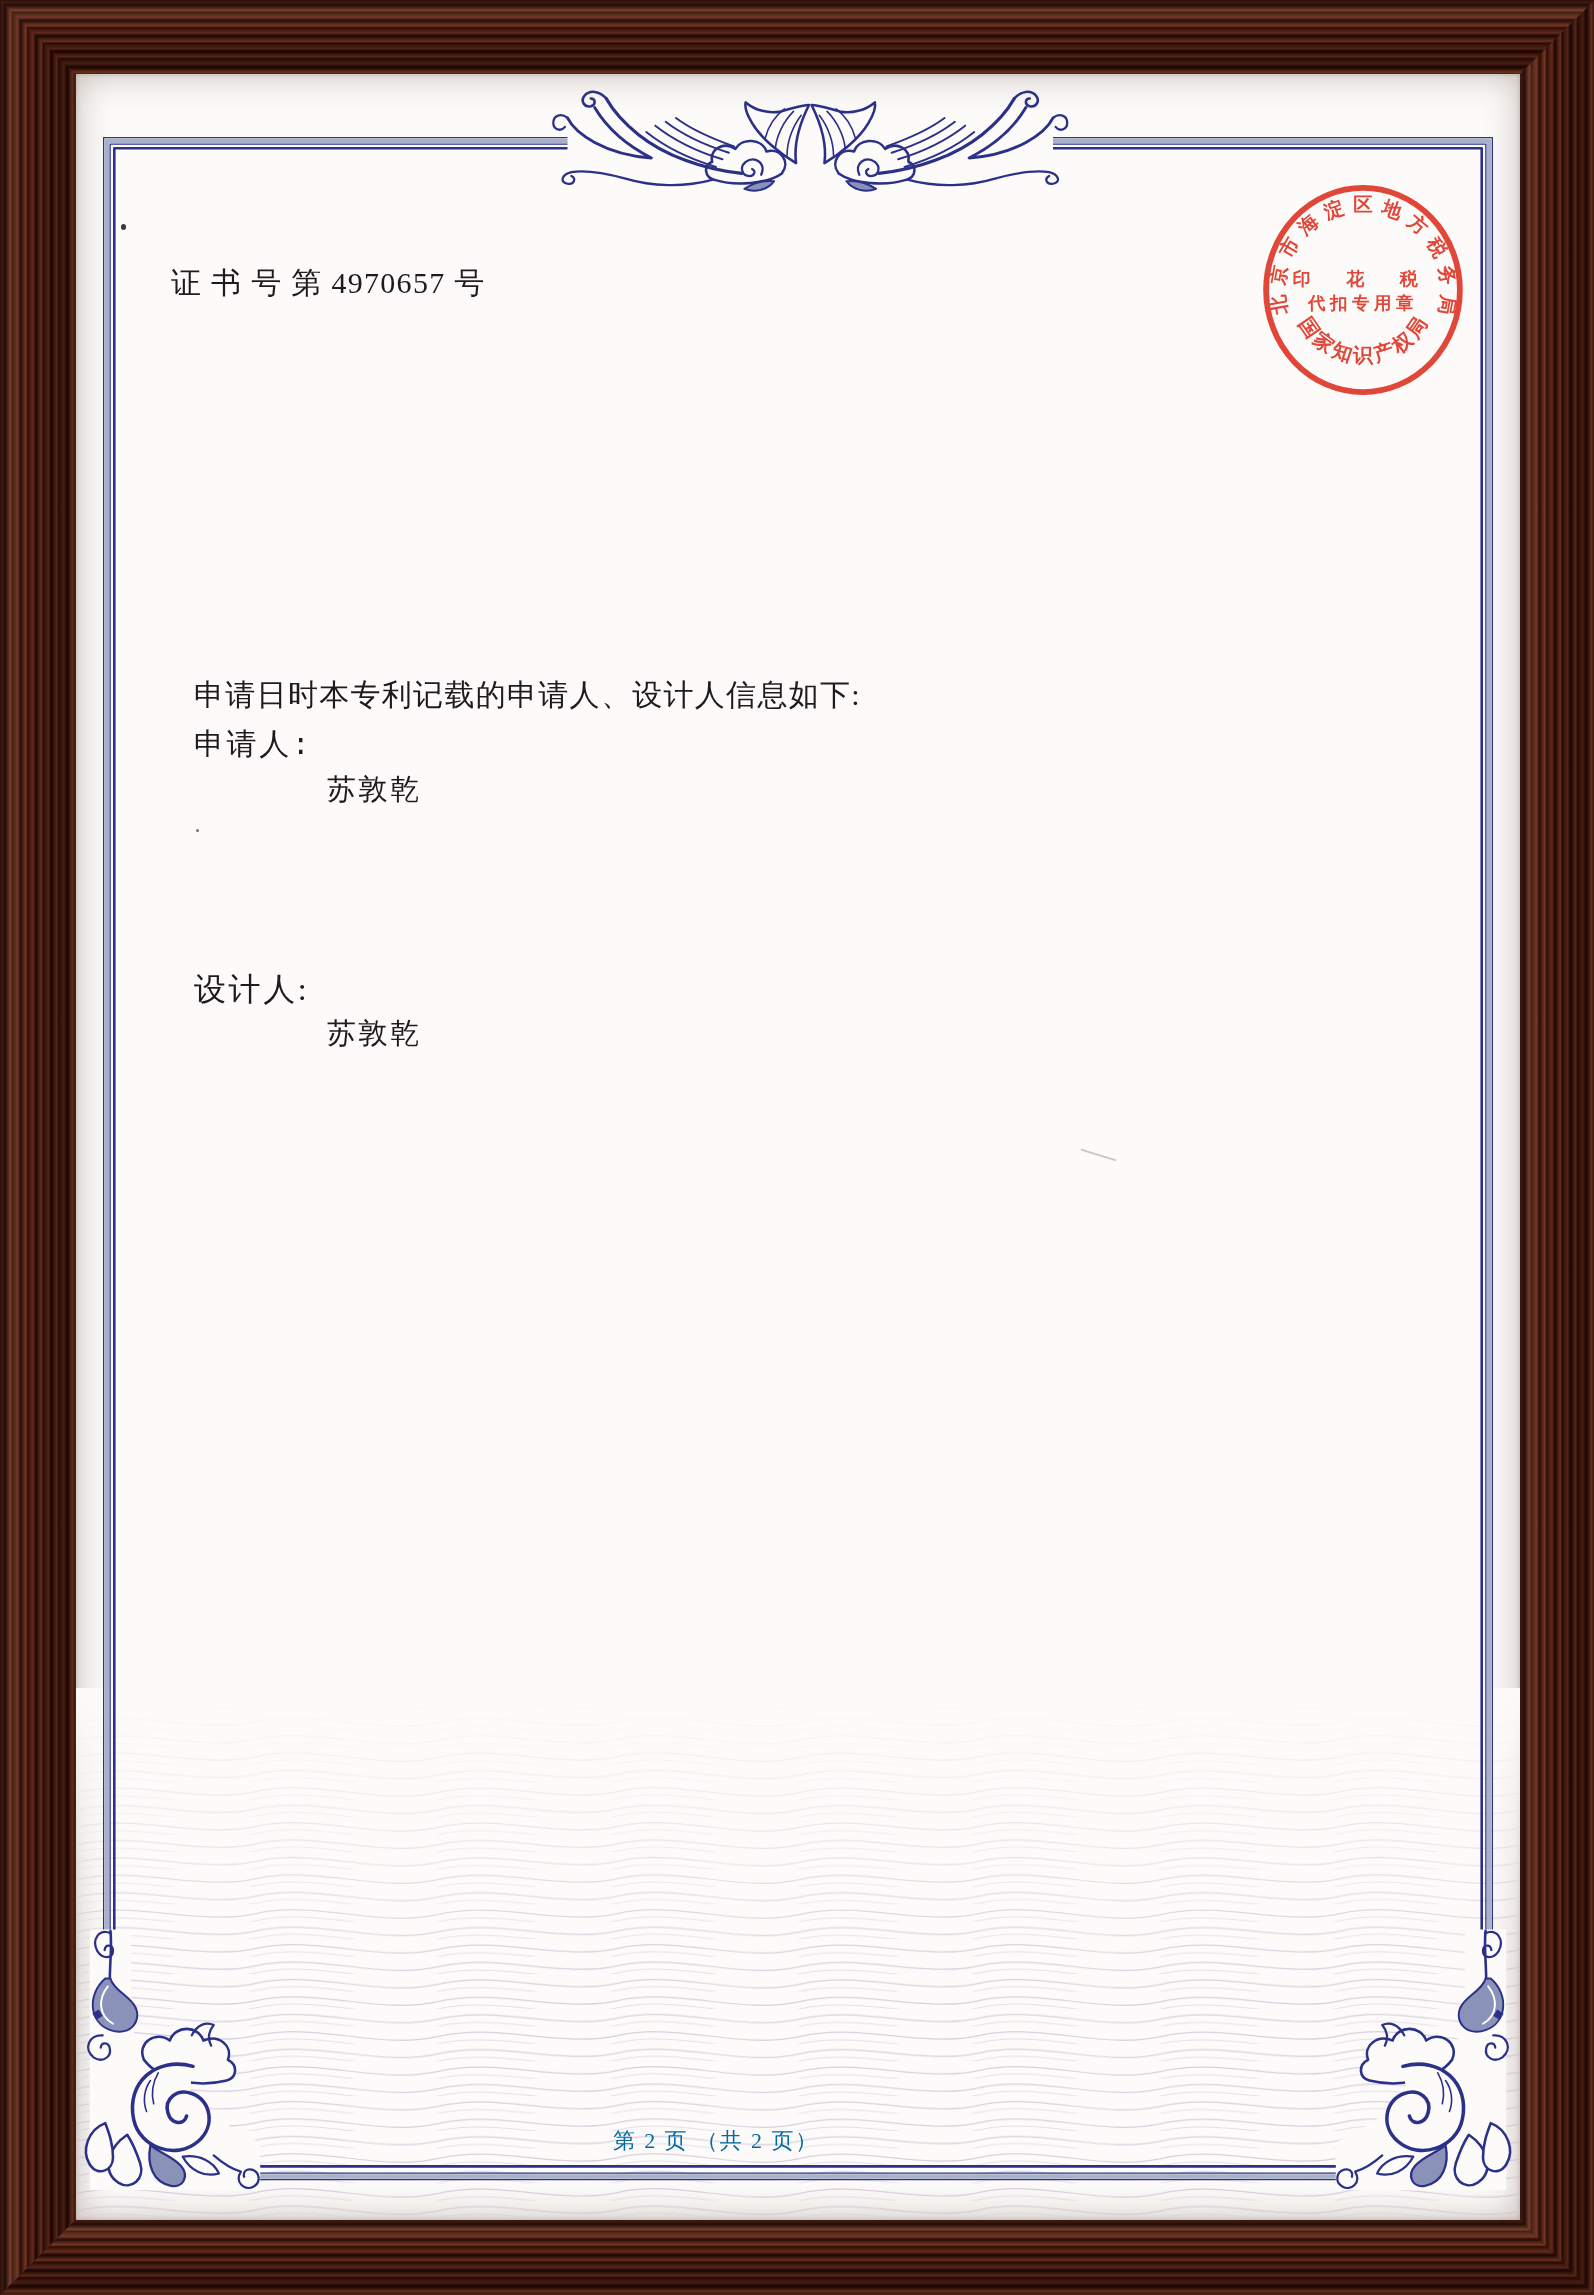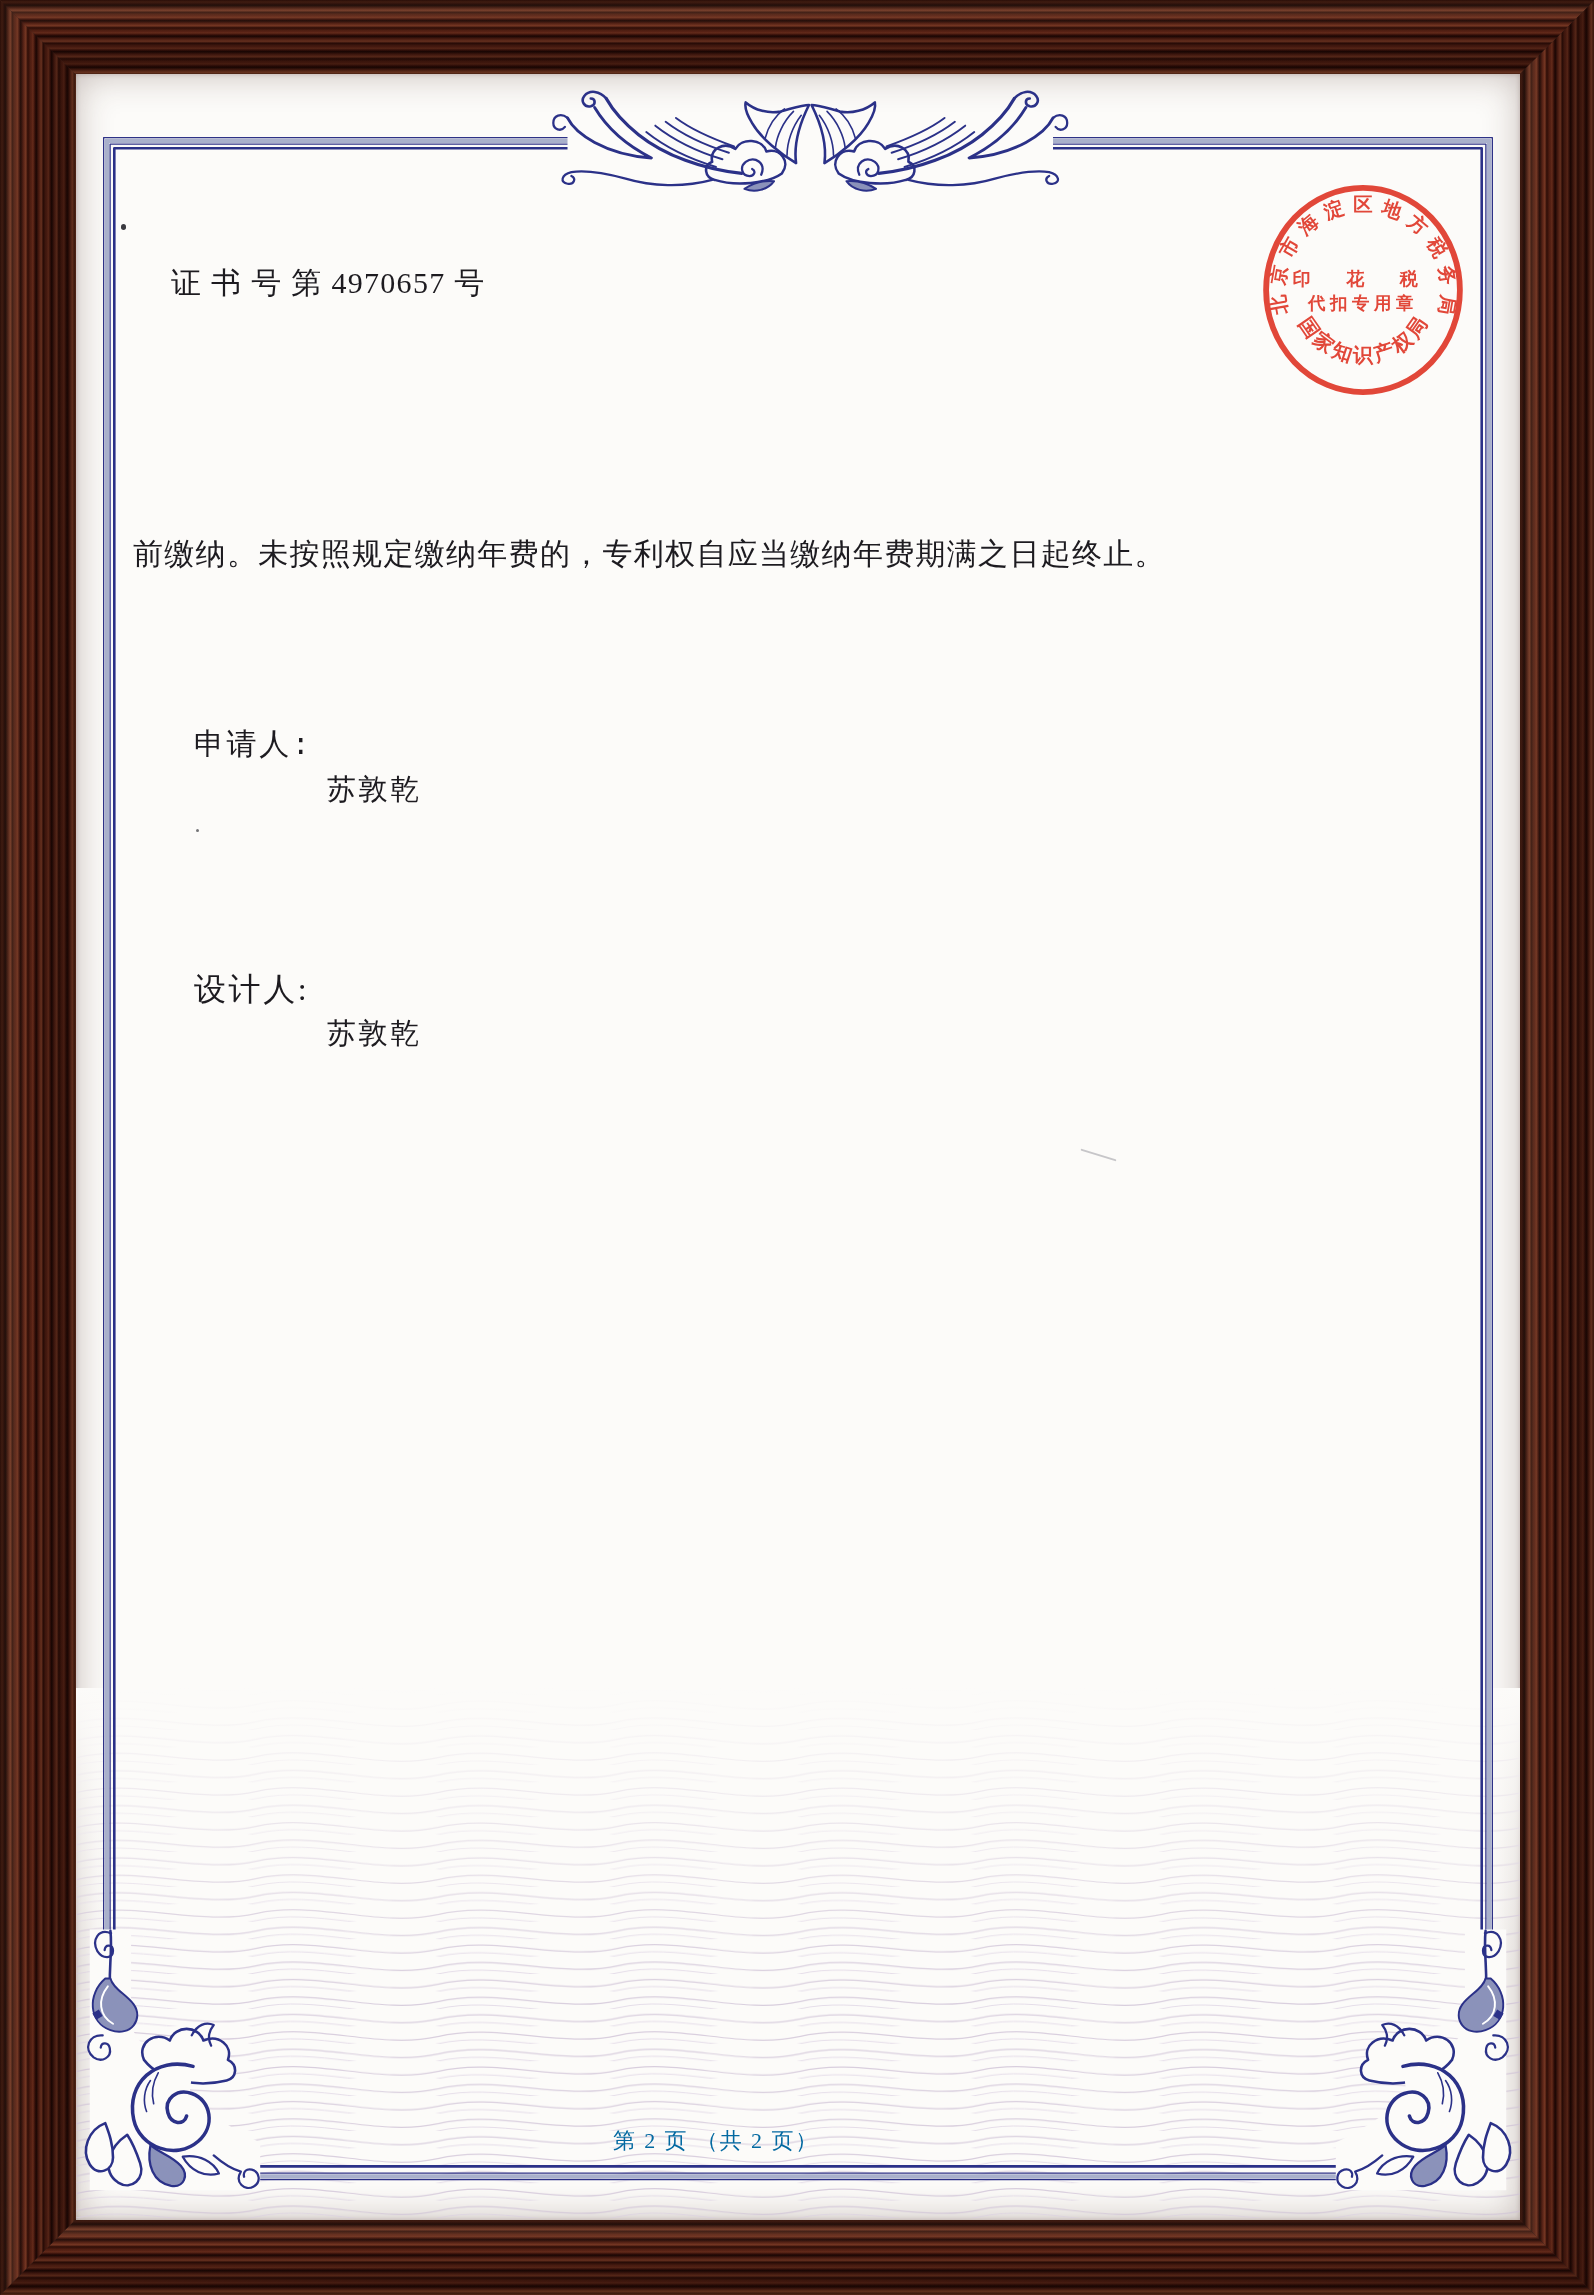--- a/index.html
+++ b/index.html
@@ -125,21 +125,21 @@
         <path d="M79,3192 C49,3212 39,3248 65,3266 C86,3279 107,3260 99,3236 C93,3218 87,3204 79,3192 Z" fill="#fcfbf9" stroke-width="4"></path>
         <path d="M115,3208 C109,3238 119,3266 147,3271 C167,3274 175,3255 162,3240 C149,3225 129,3220 115,3208 Z" fill="#8b92ba" stroke-width="3.5"></path>
         <path d="M45,3174 C19,3184 7,3216 21,3238 C33,3257 57,3248 57,3227 C57,3206 51,3190 45,3174 Z" fill="#fcfbf9" stroke-width="4"></path>
         <path d="M165,3226 C177,3248 199,3258 221,3252 C213,3234 191,3222 165,3226 Z" fill="#fcfbf9" stroke-width="3.5"></path>
         <path d="M213,3224 C229,3238 243,3246 255,3249 C245,3266 261,3280 275,3272 C287,3265 284,3249 272,3246 C264,3244 258,3249 260,3257" stroke-width="3.5"></path>
       </g>
       <use href="#cornL" transform="translate(2236,0) scale(-1,1)"></use>
     </svg>
 
     <div class="txt cert-no">证 书 号 第 4970657 号</div>
-    <div class="txt para2">前缴纳。未按照规定缴纳年费的，专利权自应当缴纳年费期满之日起终止。</div>
+    <div class="txt info">申请日时本专利记载的申请人、设计人信息如下:</div>
     <div class="txt lbl-applicant">申请人:</div>
     <div class="txt name1">苏敦乾</div>
     <div class="txt lbl-designer">设计人:</div>
     <div class="txt name2">苏敦乾</div>
     <div class="txt footer">第 2 页 （共 2 页）</div>
 
     <svg class="stamp" viewBox="0 0 322 334">
       <ellipse cx="161" cy="167" rx="150" ry="158" fill="none" stroke="#e03a2b" stroke-width="9"></ellipse>
       <g id="seal-top-arc">
           <text x="40.85345413251062" y="188.1850776753655" transform="rotate(-100 40.85345413251062 188.1850776753655)" font-size="30" class="seal-arc">北</text>

